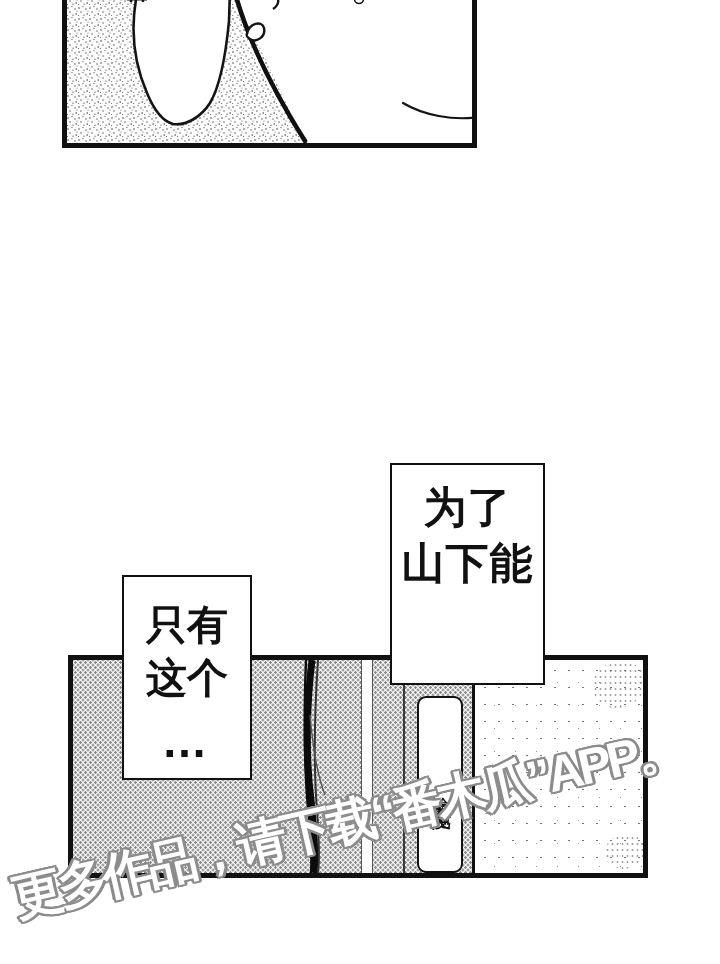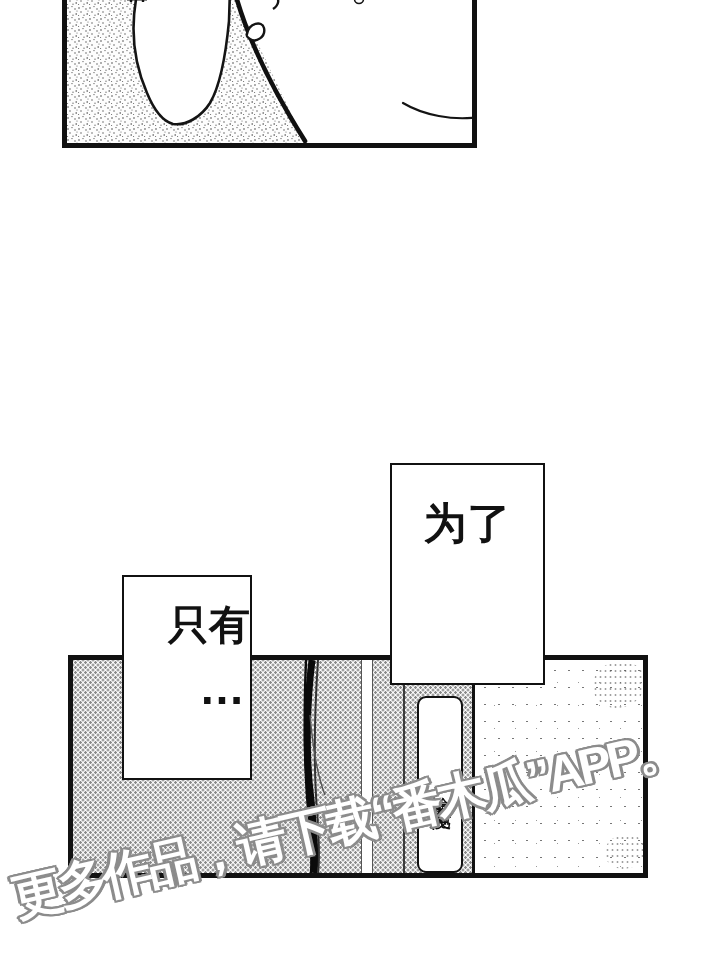--- a/index.html
+++ b/index.html
@@ -48,24 +48,24 @@
   .name-label{position:absolute;left:344px;top:36px;width:46px;height:177px;
     background:#fff;border:2.5px solid var(--ink);border-radius:9px;
     display:flex;align-items:center;justify-content:center;}
   .name-label span{
     writing-mode:vertical-rl;text-orientation:upright;
     font-size:23px;line-height:1;letter-spacing:2px;color:var(--ink);font-weight:500;}
 
   
   .speech{position:absolute;background:#fff;border:2.5px solid var(--ink);z-index:5;
     text-align:center;color:var(--ink);font-weight:700;}
-  .speech-right{left:390px;top:463px;width:155px;height:222px;padding-top:30px;
+  .speech-right{left:390px;top:463px;width:155px;height:222px;padding-top:14px;
     font-size:43px;line-height:56px;letter-spacing:1px;}
   .speech-left{left:122px;top:575px;width:130px;height:205px;padding-top:22px;
-    font-size:41px;line-height:53px;text-align:right;}
+    font-size:41px;line-height:53px;}
   .speech .dots{display:block;margin-top:10px;font-size:46px;font-weight:900;letter-spacing:5px;}
 
   
   .watermark{position:absolute;left:6px;top:867px;z-index:10;white-space:nowrap;
     transform:rotate(-13deg);transform-origin:0 0;
     font-size:50px;font-weight:700;letter-spacing:-4px;color:#ffffff;
     text-shadow:
       2px 0 0 #8c8c8c,-2px 0 0 #8c8c8c,0 2px 0 #8c8c8c,0 -2px 0 #8c8c8c,
       2px 2px 0 #8c8c8c,-2px -2px 0 #8c8c8c,2px -2px 0 #8c8c8c,-2px 2px 0 #8c8c8c,
       3px 1px 0 #8c8c8c,-3px -1px 0 #8c8c8c;}
@@ -131,22 +131,24 @@
       <div class="speck-cluster cluster-b"></div>
     </div>
 
     <div class="name-label">
       <span>检察官山下光俊</span>
     </div>
   </div>
 
   <div class="speech speech-right">
     <div>为了</div>
+    <div>山下能</div>
   </div>
 
   <div class="speech speech-left">
     <div>只有</div>
+    <div>这个</div>
     <span class="dots">…</span>
   </div>
 
   <div class="watermark">更多作品，请下载“番木瓜”APP。</div>
 
 </div>
 
 </body></html>

